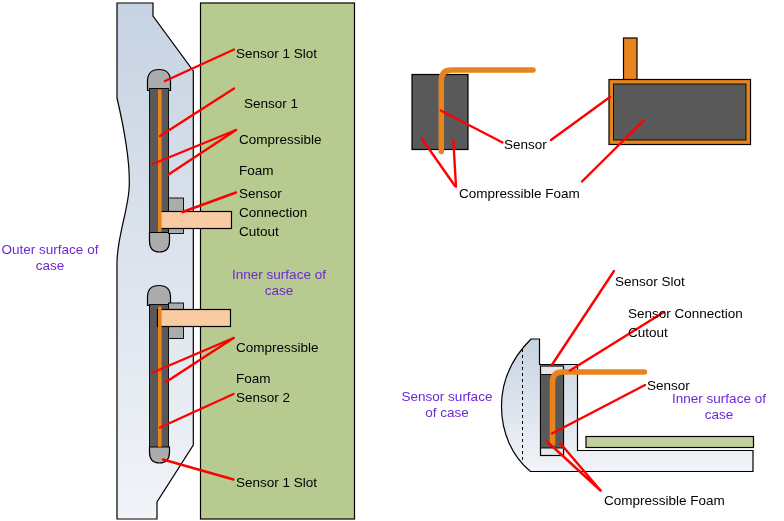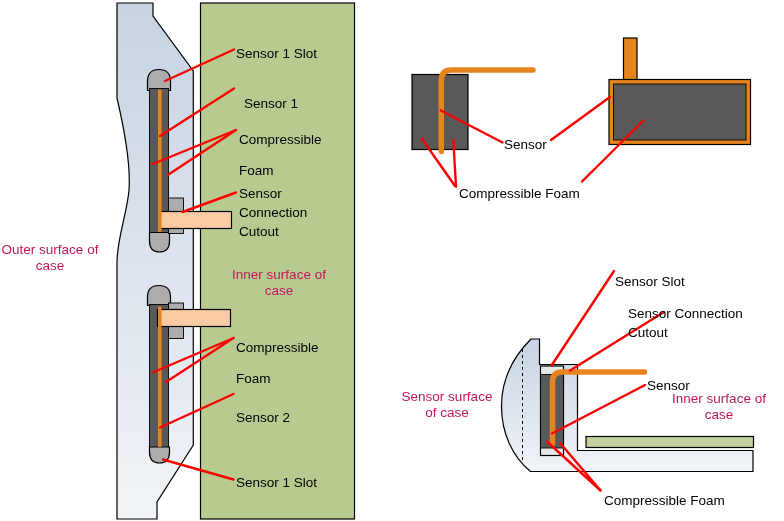--- a/index.html
+++ b/index.html
@@ -14,21 +14,21 @@
   .wire{fill:none;stroke-width:5.5;stroke-linecap:round;}
   .sline{stroke-width:3.6;stroke-linecap:round;}
   .leader{stroke-width:2.4;stroke-linecap:round;}
   .dashed{stroke:#000;stroke-width:1;stroke-dasharray:3 3;}
   .label{
     position:absolute;font-size:13.5px;color:#000;
     white-space:pre-line;line-height:19px;
   }
   .lh22{line-height:31px;}
   .lh16{line-height:16px;}
-  .blue{color:#be185d;}
+  .blue{color:#6d28d9;}
   .center{text-align:center;}
 </style>
 </head>
 <body>
 
 <div id="stage">
 
   <svg id="diagram-svg" width="784" height="521" viewBox="0 0 784 521">
     <defs>
       <linearGradient id="wallGrad" x1="0" y1="0" x2="0" y2="1">
@@ -112,21 +112,21 @@
 Foam</div>
   <div class="label" style="left:239px;top:184px;">Sensor
 Connection
 Cutout</div>
   <div class="label blue lh16 center" style="left:0px;top:242px;width:100px;">Outer surface of
 case</div>
   <div class="label blue lh16 center" style="left:228px;top:267px;width:102px;">Inner surface of
 case</div>
   <div class="label lh22" style="left:236px;top:332px;">Compressible
 Foam</div>
-  <div class="label" style="left:236px;top:388px;margin-top:20px;">Sensor 2</div>
+  <div class="label" style="left:236px;top:388px;">Sensor 2</div>
   <div class="label" style="left:236px;top:473px;">Sensor 1 Slot</div>
 
   <div class="label" style="left:504px;top:135px;">Sensor</div>
   <div class="label" style="left:459px;top:184px;">Compressible Foam</div>
 
   <div class="label" style="left:615px;top:272px;">Sensor Slot</div>
   <div class="label" style="left:628px;top:304px;">Sensor Connection
 Cutout</div>
   <div class="label" style="left:647px;top:376px;">Sensor</div>
   <div class="label blue lh16 center" style="left:397px;top:389px;width:100px;">Sensor surface

